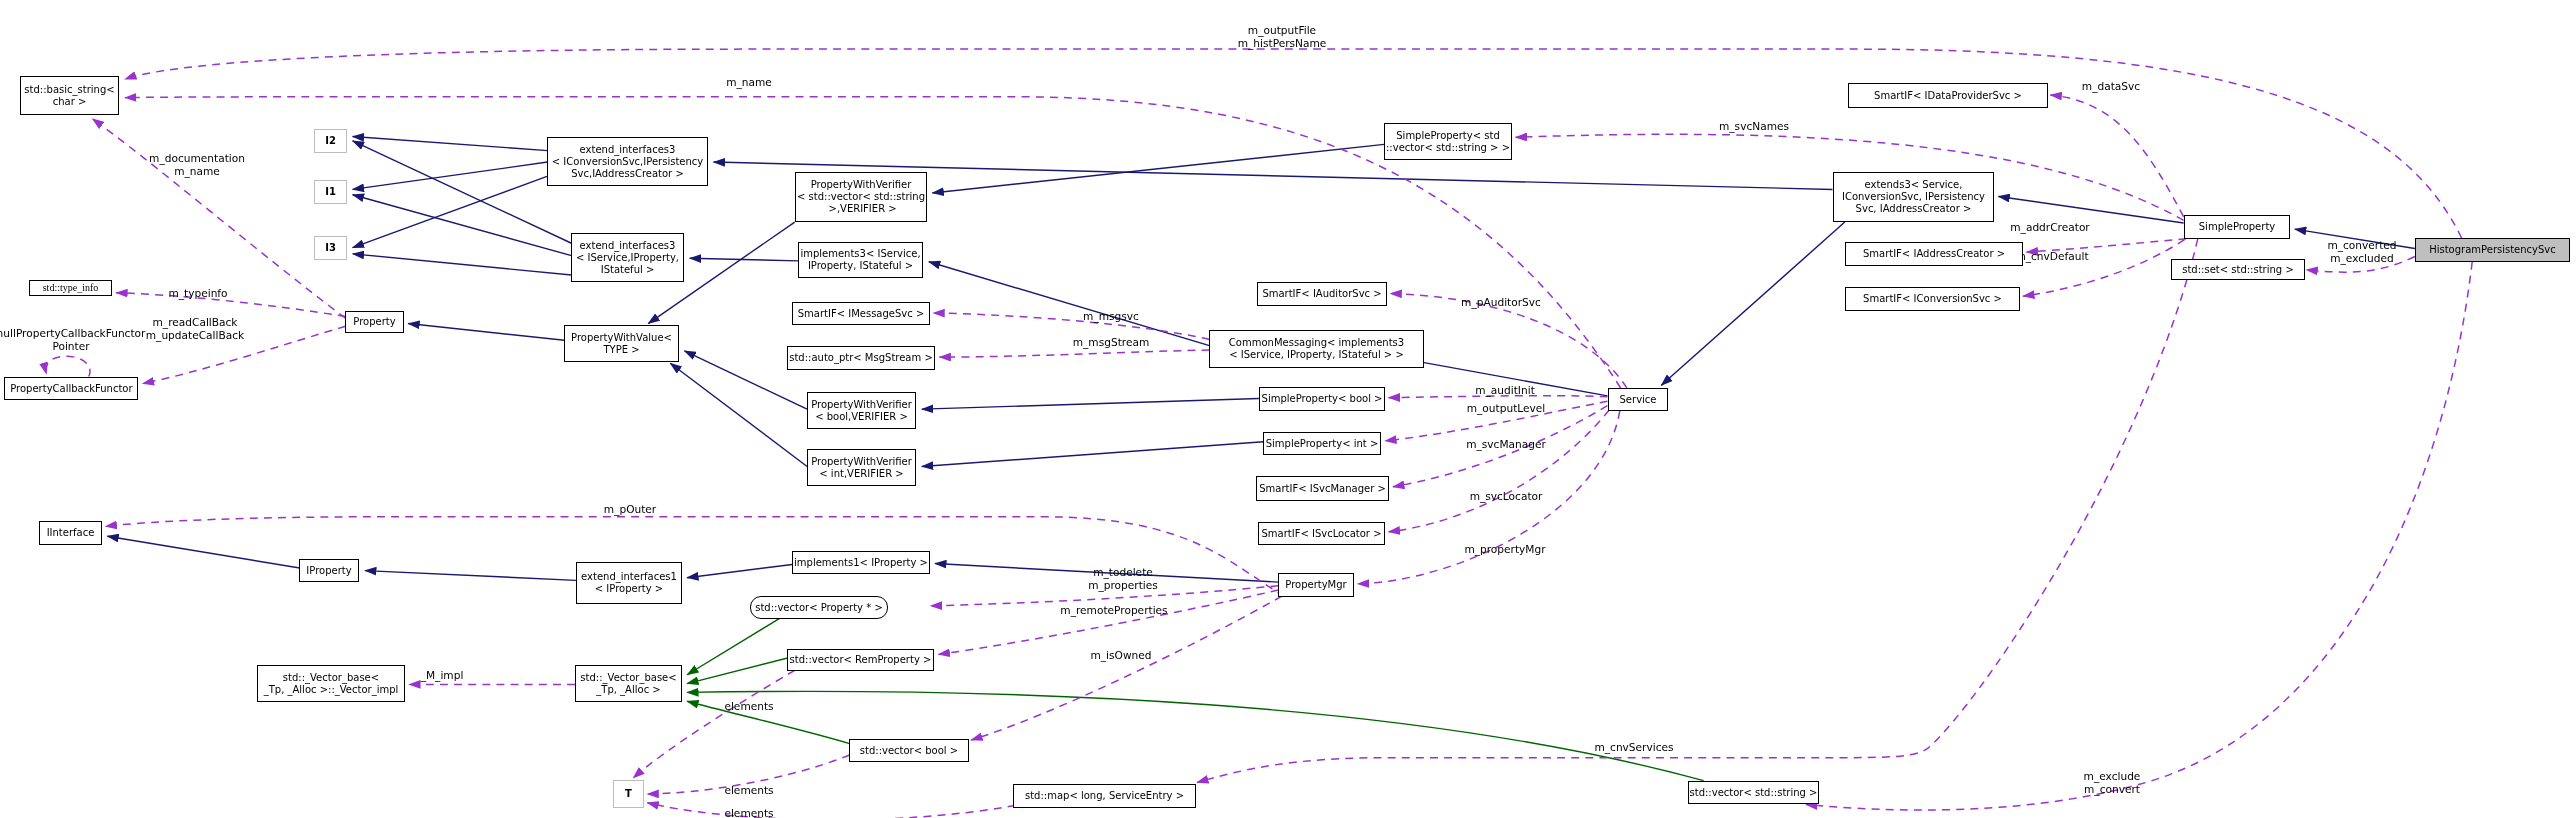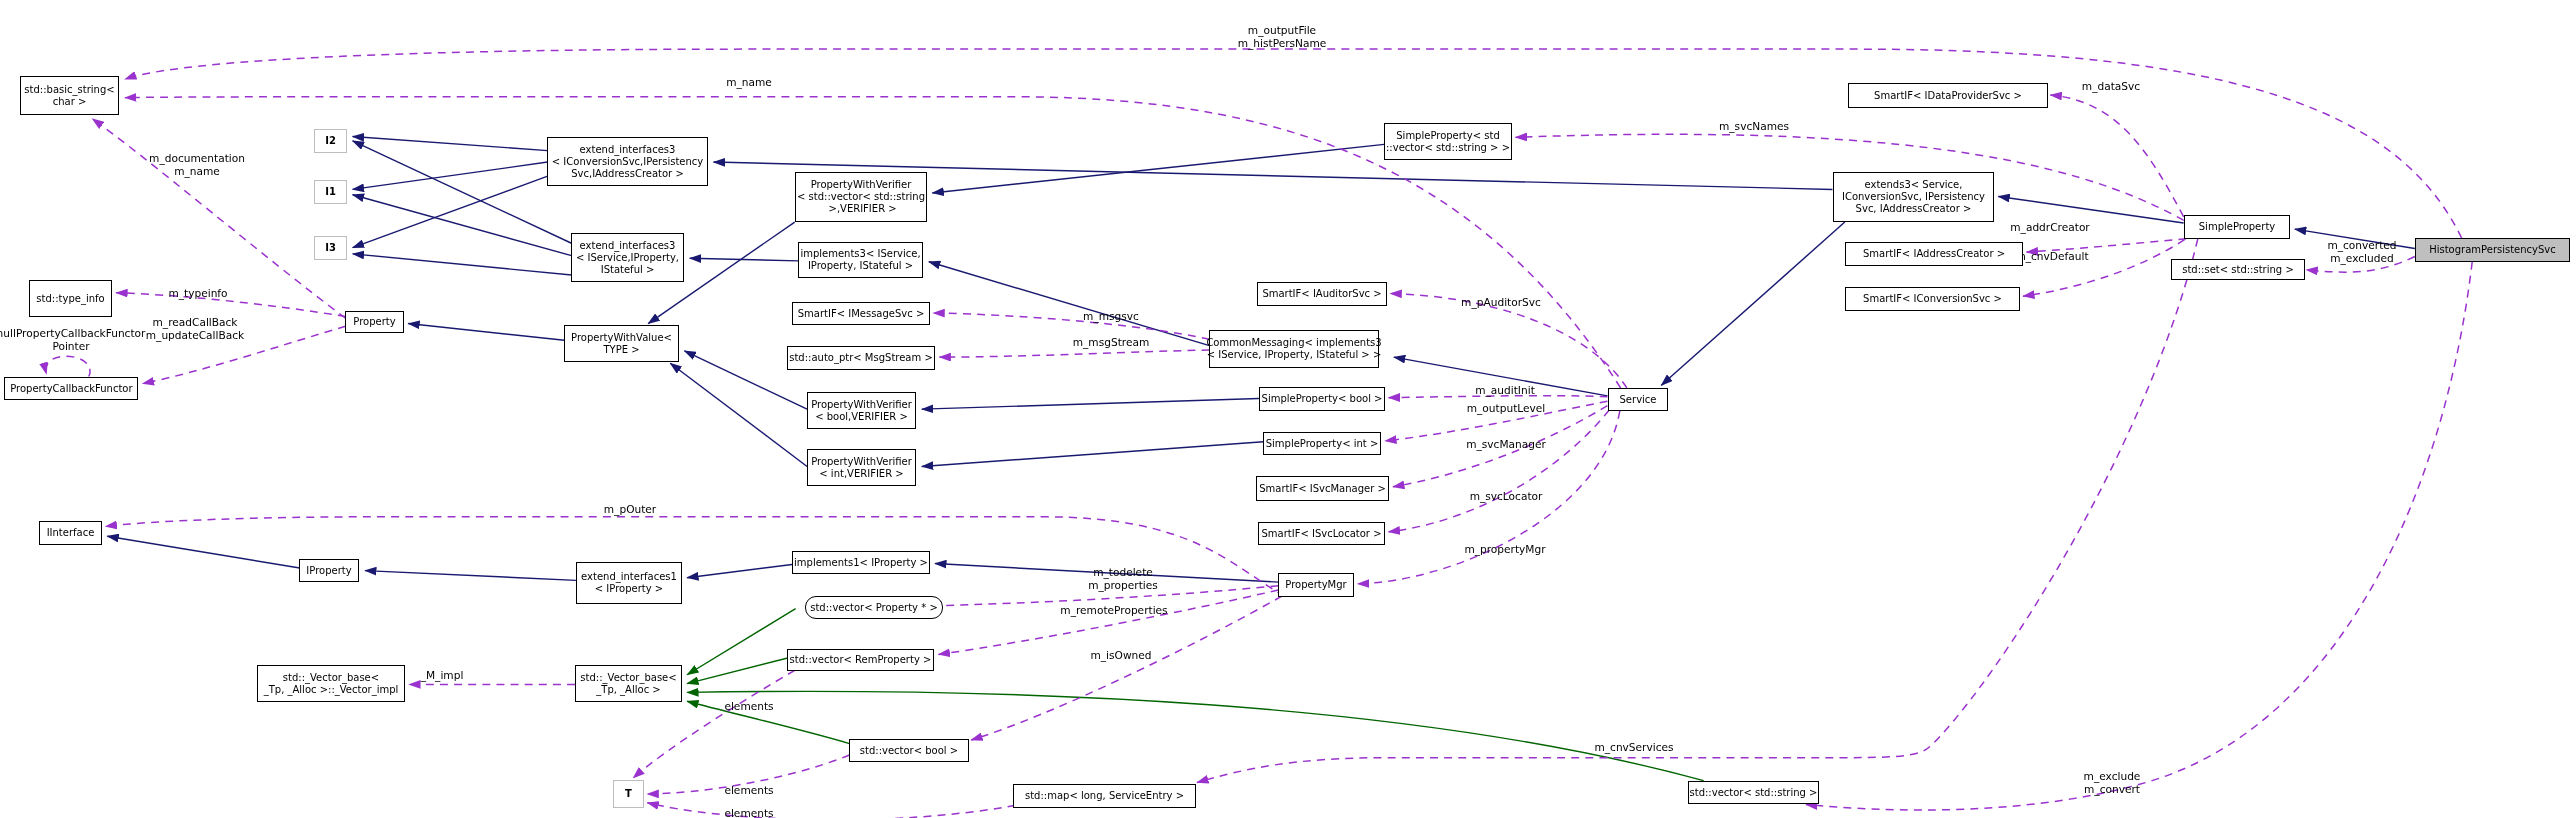--- a/index.html
+++ b/index.html
@@ -157,45 +157,45 @@
 ::vector&lt; std::string &gt; &gt;</div>
       <div class="node bold" style="left: 1848px; top: 63px; width: 200px; height: 25px;">SmartIF&lt; IDataProviderSvc &gt;</div>
       <div class="node bold" style="left: 1833px; top: 152px; width: 161px; height: 50px;">extends3&lt; Service,
 IConversionSvc, IPersistency
 Svc, IAddressCreator &gt;</div>
       <div class="node bold" style="left: 1845px; top: 222px; width: 178px; height: 24px;">SmartIF&lt; IAddressCreator &gt;</div>
       <div class="node bold" style="left: 1845px; top: 267px; width: 175px; height: 24px;">SmartIF&lt; IConversionSvc &gt;</div>
       <div class="node normal" style="left: 2184px; top: 195px; width: 106px; height: 24px;">SimpleProperty</div>
       <div class="node highlight" style="left: 2415px; top: 218px; width: 155px; height: 24px; background: rgb(191, 191, 191);">HistogramPersistencySvc</div>
       <div class="node bold" style="left: 2171px; top: 239px; width: 134px; height: 21px;">std::set&lt; std::string &gt;</div>
-      <div class="node normal" style="left: 29px; top: 260px; width: 83px; height: 37px;">std::type_info</div>
+      <div class="node normal" style="left: 29px; top: 260px; width: 83px; height: 16px; font-family: Liberation Serif, serif;">std::type_info</div>
       <div class="node normal" style="left: 345px; top: 291px; width: 59px; height: 22px;">Property</div>
       <div class="node normal" style="left: 4.4px; top: 357px; width: 134px; height: 23px;">PropertyCallbackFunctor</div>
       <div class="node normal" style="left: 39px; top: 501px; width: 63px; height: 24px;">IInterface</div>
       <div class="node normal" style="left: 564px; top: 305px; width: 115px; height: 37px;">PropertyWithValue&lt;
 TYPE &gt;</div>
       <div class="node bold" style="left: 792px; top: 282px; width: 138px; height: 23px;">SmartIF&lt; IMessageSvc &gt;</div>
       <div class="node bold" style="left: 787px; top: 326px; width: 148px; height: 24px;">std::auto_ptr&lt; MsgStream &gt;</div>
       <div class="node bold" style="left: 807px; top: 372px; width: 109px; height: 37px;">PropertyWithVerifier
 &lt; bool,VERIFIER &gt;</div>
       <div class="node bold" style="left: 807px; top: 429px; width: 109px; height: 37px;">PropertyWithVerifier
 &lt; int,VERIFIER &gt;</div>
       <div class="node bold" style="left: 1257px; top: 262px; width: 130px; height: 24px; text-align: right;">SmartIF&lt; IAuditorSvc &gt;</div>
-      <div class="node bold" style="left: 1209px; top: 310px; width: 170px; height: 38px;">CommonMessaging&lt; implements3
+      <div class="node bold" style="left: 1209px; top: 310px; width: 215px; height: 38px;">CommonMessaging&lt; implements3
 &lt; IService, IProperty, IStateful &gt; &gt;</div>
       <div class="node bold" style="left: 1259px; top: 367px; width: 126px; height: 24px;">SimpleProperty&lt; bool &gt;</div>
       <div class="node bold" style="left: 1263px; top: 412px; width: 118px; height: 23px;">SimpleProperty&lt; int &gt;</div>
       <div class="node bold" style="left: 1256px; top: 456px; width: 133px; height: 25px;">SmartIF&lt; ISvcManager &gt;</div>
       <div class="node bold" style="left: 1258px; top: 502px; width: 127px; height: 23px;">SmartIF&lt; ISvcLocator &gt;</div>
       <div class="node normal" style="left: 1608px; top: 368px; width: 60px; height: 23px;">Service</div>
       <div class="node normal" style="left: 299px; top: 539px; width: 60px; height: 23px;">IProperty</div>
       <div class="node normal" style="left: 576px; top: 542px; width: 106px; height: 42px;">extend_interfaces1
 &lt; IProperty &gt;</div>
       <div class="node bold" style="left: 792px; top: 531px; width: 138px; height: 23px;">implements1&lt; IProperty &gt;</div>
-      <div class="node bold" style="left: 805px; top: 576px; width: 138px; height: 23px; border-radius: 11px;">std::vector&lt; Property * &gt;</div>
+      <div class="node bold" style="left: 750px; top: 576px; width: 138px; height: 23px; border-radius: 11px;">std::vector&lt; Property * &gt;</div>
       <div class="node bold" style="left: 787px; top: 629px; width: 147px; height: 22px;">std::vector&lt; RemProperty &gt;</div>
       <div class="node normal" style="left: 575px; top: 645px; width: 107px; height: 37px;">std::_Vector_base&lt;
 _Tp, _Alloc &gt;</div>
       <div class="node bold" style="left: 257px; top: 645px; width: 148px; height: 37px;">std::_Vector_base&lt;
 _Tp, _Alloc &gt;::_Vector_impl</div>
       <div class="node bold" style="left: 849px; top: 719px; width: 120px; height: 23px;">std::vector&lt; bool &gt;</div>
       <div class="node tparam" style="left: 613px; top: 760px; width: 31px; height: 28px;">T</div>
       <div class="node bold" style="left: 1013px; top: 764px; width: 183px; height: 24px;">std::map&lt; long, ServiceEntry &gt;</div>
       <div class="node normal" style="left: 1278px; top: 553px; width: 76px; height: 24px;">PropertyMgr</div>
       <div class="node bold" style="left: 1688px; top: 761px; width: 131px; height: 23px;">std::vector&lt; std::string &gt;</div>

